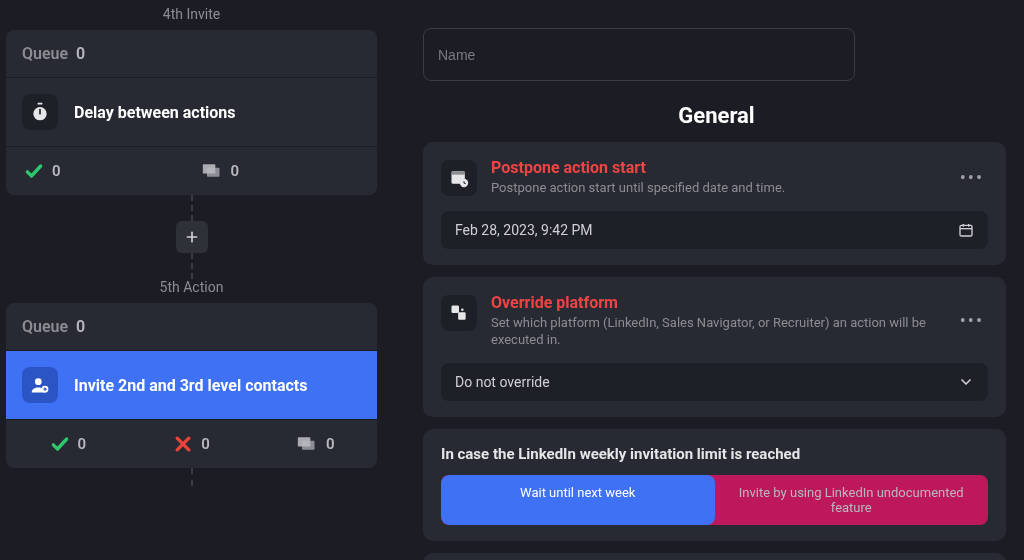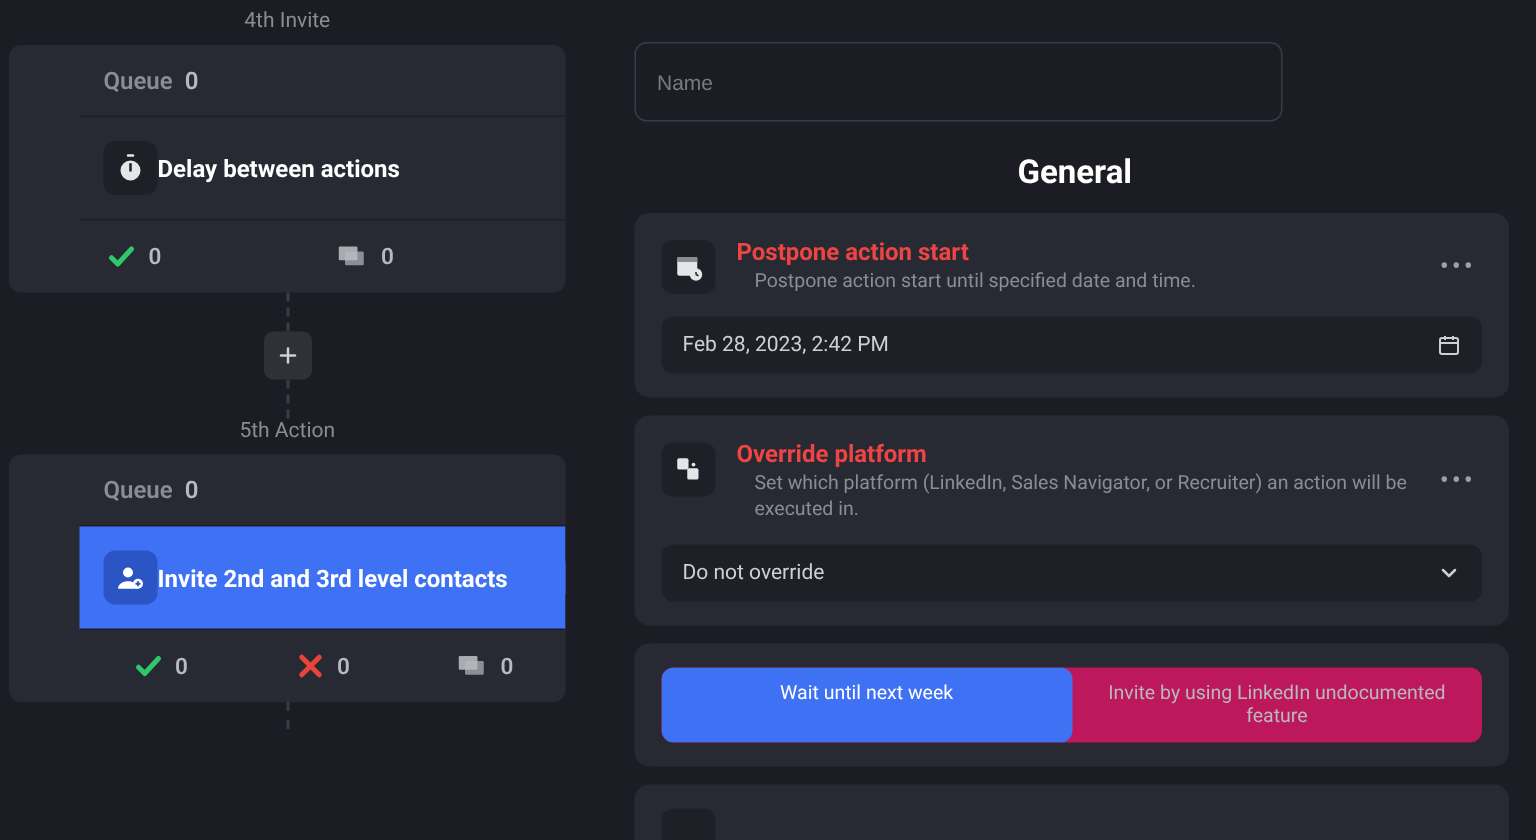--- a/index.html
+++ b/index.html
@@ -23,35 +23,34 @@
     text-align: center;
     color: #8c8d93;
     font-size: 14px;
     margin-bottom: 8px;
   }
   .card {
     background: #282a33;
     border-radius: 8px;
     margin: 0 6px;
     overflow: hidden;
-    padding-left: 47px;
   }
   .queue-row {
     padding: 14px 16px;
     color: #8c8d93;
     font-size: 16px;
     font-weight: 600;
     border-bottom: 1px solid #1c1d24;
   }
   .queue-row .num { color: #b8b9bf; margin-left: 4px; }
   .title-row {
     padding: 16px;
     display: flex;
     align-items: center;
-    gap: 0;
+    gap: 16px;
     border-bottom: 1px solid #1c1d24;
   }
   .title-row.selected {
     background: #3f71f4;
     position: relative;
   }
   .title-row.selected::after {
     content: "";
     position: absolute;
     right: -11px;
@@ -136,21 +135,21 @@
     padding: 16px 18px;
     margin-bottom: 12px;
   }
   .prow {
     display: flex; align-items: flex-start; gap: 14px;
     margin-bottom: 14px;
   }
   .prow .icon-tile { margin-top: 2px; }
   .ptitles { flex: 1; }
   .ptitle { font-size: 16px; font-weight: 700; color: #ef4444; }
-  .psub { font-size: 13px; color: #8c8d93; margin-top: 2px; line-height: 1.35; margin-left: 12px; }
+  .psub { font-size: 13px; color: #8c8d93; margin-top: 2px; line-height: 1.35; }
   .dots { color: #9fa0a7; font-size: 18px; letter-spacing: 2px; padding: 4px; cursor: pointer; align-self: center;}
   .field-row {
     background: #1e2027;
     border-radius: 8px;
     padding: 11px 14px;
     display: flex; align-items: center; justify-content: space-between;
     font-size: 14px; color: #cfd0d5;
     cursor: pointer;
   }
   .field-row svg { color: #cfd0d5; }
@@ -296,21 +295,21 @@
             <line x1="18" y1="18" x2="20" y2="19" stroke="#282a33" stroke-width="1.3"></line>
           </svg>
       </div>
       <div class="ptitles">
         <div class="ptitle">Postpone action start</div>
         <div class="psub">Postpone action start until specified date and time.</div>
       </div>
       <div class="dots">•••</div>
     </div>
     <div class="field-row">
-      <span>Feb 28, 2023, 2:42 PM</span>
+      <span>Feb 28, 2023, 9:42 PM</span>
       <svg width="16" height="16" viewBox="0 0 24 24" fill="none" stroke="currentColor" stroke-width="2">
           <rect x="3" y="5" width="18" height="16" rx="2"></rect>
           <line x1="3" y1="10" x2="21" y2="10"></line>
           <line x1="8" y1="3" x2="8" y2="7"></line>
           <line x1="16" y1="3" x2="16" y2="7"></line>
         </svg>
     </div>
   </div>
 
   <div class="panel">
@@ -330,20 +329,21 @@
     </div>
     <div class="field-row">
       <span>Do not override</span>
       <svg width="16" height="16" viewBox="0 0 24 24" fill="none" stroke="currentColor" stroke-width="2.5" stroke-linecap="round" stroke-linejoin="round">
           <polyline points="6 9 12 15 18 9"></polyline>
         </svg>
     </div>
   </div>
 
   <div class="panel">
+    <div class="limit-label">In case the LinkedIn weekly invitation limit is reached</div>
     <div class="seg">
       <div class="seg-opt active">Wait until next week</div>
       <div class="seg-opt">Invite by using LinkedIn undocumented feature</div>
     </div>
   </div>
 
   <div class="plugins-row">
     <div class="icon-tile">
       
     </div>

